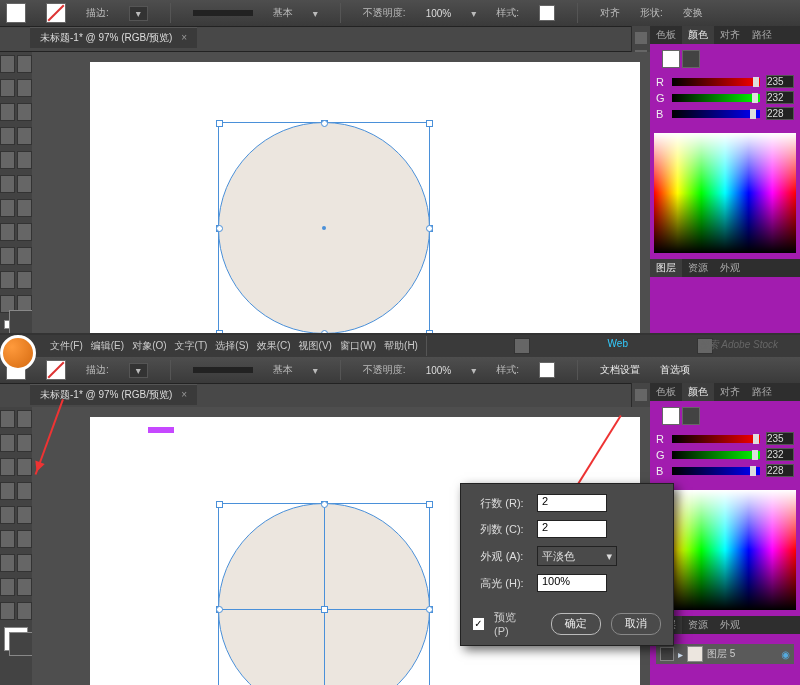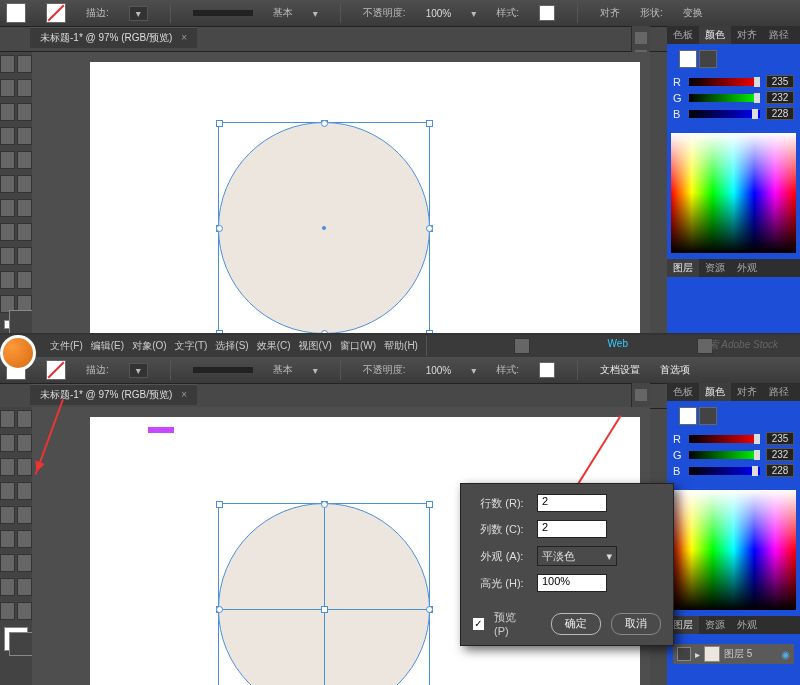--- a/index.html
+++ b/index.html
@@ -25,37 +25,37 @@
   .bbox{position:absolute;border:1px solid #4a90d9}
   .handle{position:absolute;width:5px;height:5px;border:1px solid #4a90d9;background:#fff;margin:-3px}
   .hm{position:absolute;width:5px;height:5px;border:1px solid #4a90d9;background:#fff;border-radius:50%;margin:-3px}
   .center{position:absolute;width:4px;height:4px;background:#4a90d9;border-radius:50%;margin:-2px}
   .toolbar{position:absolute;top:52px;left:0;width:32px;bottom:0;background:#434343;display:flex;flex-direction:column}
   .bot-screen .toolbar{top:72px}
   .tool{width:16px;height:16px;margin:3px auto;background:#666;border:1px solid #333}
   .tool-row{display:flex;justify-content:center;gap:2px}
   .tool-fill{width:22px;height:22px;margin:4px auto;background:#fff;border:1px solid #888;position:relative}
   .tool-fill:after{content:"";position:absolute;right:-6px;bottom:-6px;width:22px;height:22px;border:1px solid #888;background:#434343}
-  .panelcol{position:absolute;top:26px;right:0;width:133px;bottom:0;background:#1d4ed8;display:flex;flex-direction:column}
+  .panelcol{position:absolute;top:26px;right:0;width:150px;bottom:0;background:#a21caf;display:flex;flex-direction:column}
   .bot-screen .panelcol{top:48px}
   .panel-strip{position:absolute;top:26px;right:150px;width:18px;bottom:0;background:#454545;border-left:1px solid #2a2a2a;display:flex;flex-direction:column;align-items:center;gap:6px;padding-top:6px}
   .bot-screen .panel-strip{top:48px}
   .stripicon{width:12px;height:12px;background:#666}
   .ptabs{display:flex;background:#2e2e2e;height:18px;font-size:10px;align-items:flex-end}
   .ptab{padding:2px 6px;color:#aaa}
   .ptab.active{background:#3d3d3d;color:#eee}
   .color-sliders{padding:6px}
   .srow{display:flex;align-items:center;gap:6px;margin:3px 0}
   .slabel{width:10px;color:#eee}
   .track{flex:1;height:8px}
   .t-r{background:linear-gradient(90deg,#000,#ff0000)}
   .t-g{background:linear-gradient(90deg,#000,#00ff00)}
   .t-b{background:linear-gradient(90deg,#000,#0000ff)}
   .track .thumb{width:6px;height:10px;background:#ddd;position:relative;top:-1px}
-  .sval{width:26px;background:#222;color:#ddd;text-align:center;font-size:10px;border:1px solid #555}
+  .sval{width:26px;background:#222;color:#ddd;font-size:10px;border:1px solid #555}
   .mini-swatches{display:flex;gap:2px;padding:0 6px 4px}
   .mini-swatches span{width:16px;height:16px;background:#fff;border:1px solid #666}
   .spectrum{margin:4px 4px 2px;height:120px;background:linear-gradient(to bottom,rgba(255,255,255,1),rgba(255,255,255,0) 50%,rgba(0,0,0,0) 50%,rgba(0,0,0,1)),linear-gradient(to right,#f00,#ff0,#0f0,#0ff,#00f,#f0f,#f00)}
   .dialog{position:absolute;width:212px;background:#4a4a4a;border:1px solid #222;box-shadow:4px 4px 10px rgba(0,0,0,.6);font-size:11px;z-index:50}
   .dlg-title{background:#5a5a5a;padding:4px 8px;color:#eee;border-bottom:1px solid #333}
   .dlg-body{padding:10px 12px;display:flex;flex-direction:column;gap:8px}
   .drow{display:flex;align-items:center;gap:6px}
   .dlabel{width:58px;text-align:center;color:#ddd}
   .dfield{width:60px;height:16px;background:#fff;color:#000;padding:0 4px;border:1px solid #222;font-size:11px}
   .dselect{width:70px;height:18px;background:#4a4a4a;border:1px solid #222;color:#ddd;padding:0 4px;display:flex;align-items:center;justify-content:space-between}

